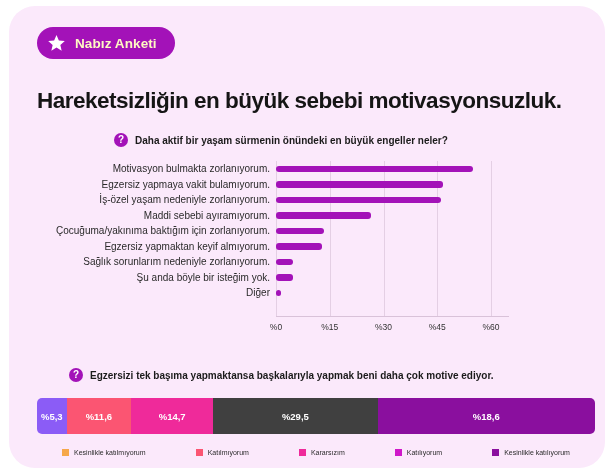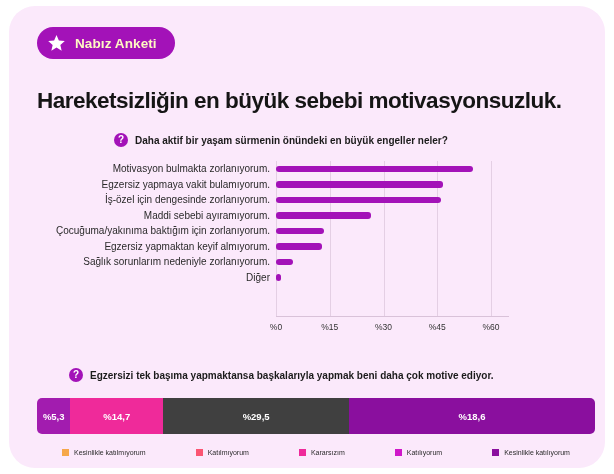--- a/index.html
+++ b/index.html
@@ -231,37 +231,41 @@
       <div class="rows" id="bar-rows">
           <div class="brow">
             <span class="blabel">Motivasyon bulmakta zorlanıyorum.</span>
             <div class="bar" style="width: 84.6154%; background: rgb(163, 18, 184);"></div>
           </div>
           <div class="brow">
             <span class="blabel">Egzersiz yapmaya vakit bulamıyorum.</span>
             <div class="bar" style="width: 71.5385%; background: rgb(163, 18, 184);"></div>
           </div>
           <div class="brow">
-            <span class="blabel">İş-özel için dengesinde zorlanıyorum.</span>
+            <span class="blabel">İş-özel yaşam nedeniyle zorlanıyorum.</span>
             <div class="bar" style="width: 70.7692%; background: rgb(163, 18, 184);"></div>
           </div>
           <div class="brow">
             <span class="blabel">Maddi sebebi ayıramıyorum.</span>
             <div class="bar" style="width: 40.7692%; background: rgb(163, 18, 184);"></div>
           </div>
           <div class="brow">
             <span class="blabel">Çocuğuma/yakınıma baktığım için zorlanıyorum.</span>
             <div class="bar" style="width: 20.7692%; background: rgb(163, 18, 184);"></div>
           </div>
           <div class="brow">
             <span class="blabel">Egzersiz yapmaktan keyif almıyorum.</span>
             <div class="bar" style="width: 19.6923%; background: rgb(163, 18, 184);"></div>
           </div>
           <div class="brow">
             <span class="blabel">Sağlık sorunlarım nedeniyle zorlanıyorum.</span>
+            <div class="bar" style="width: 7.38462%; background: rgb(163, 18, 184);"></div>
+          </div>
+          <div class="brow">
+            <span class="blabel">Şu anda böyle bir isteğim yok.</span>
             <div class="bar" style="width: 7.38462%; background: rgb(163, 18, 184);"></div>
           </div>
           <div class="brow">
             <span class="blabel">Diğer</span>
             <div class="bar" style="width: 2.15385%; background: rgb(163, 18, 184);"></div>
           </div>
         </div>
     </div>
     <div class="axis-base"></div>
     <div class="xaxis" id="xaxis">
@@ -272,21 +276,22 @@
         <span class="xtick" style="left: 92.3077%;">%60</span>
       </div>
   </div>
 
   <div class="q-row" id="q2row">
     <span class="q-icon">?</span>
     <span class="q-text">Egzersizi tek başıma yapmaktansa başkalarıyla yapmak beni daha çok motive ediyor.</span>
   </div>
 
   <div class="stack" id="stackbar">
-      <div class="seg" style="flex: 5.3 0 0px; background: #a21caf;">%5,3</div>
+      <div class="seg" style="flex: 5.3 0 0px; background: #8b5cf6;">%5,3</div>
+      <div class="seg" style="flex: 11.6 0 0px; background: rgb(251, 85, 114);">%11,6</div>
       <div class="seg" style="flex: 14.7 0 0px; background: rgb(239, 42, 154);">%14,7</div>
       <div class="seg" style="flex: 29.5 0 0px; background: #404040;">%29,5</div>
       <div class="seg" style="flex: 39 0 0px; background: rgb(138, 15, 158);">%18,6</div>
     </div>
 
   <div class="legend" id="legend">
       <div class="leg-item">
         <span class="leg-swatch" style="background: rgb(246, 167, 74);"></span>
         <span class="leg-label">Kesinlikle katılmıyorum</span>
       </div>

